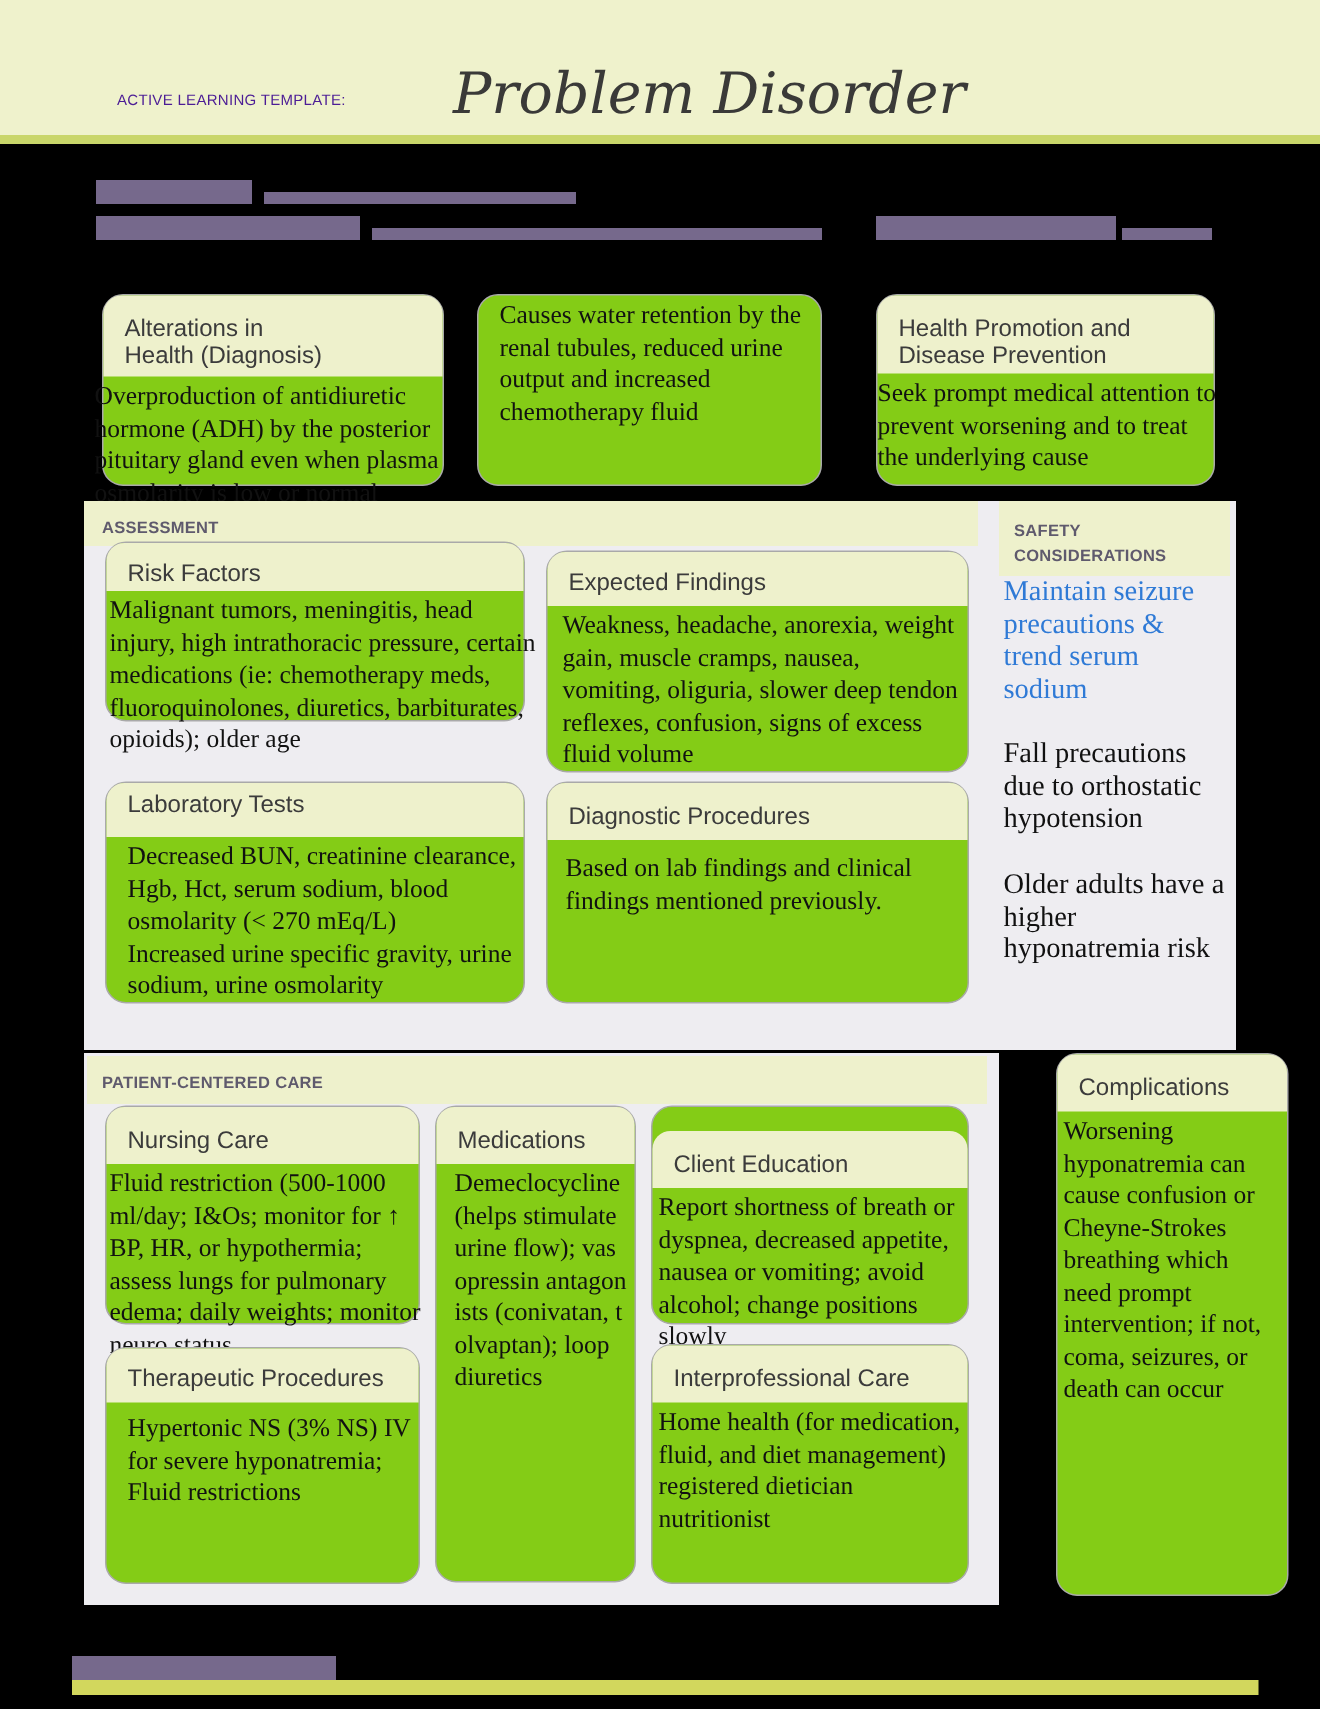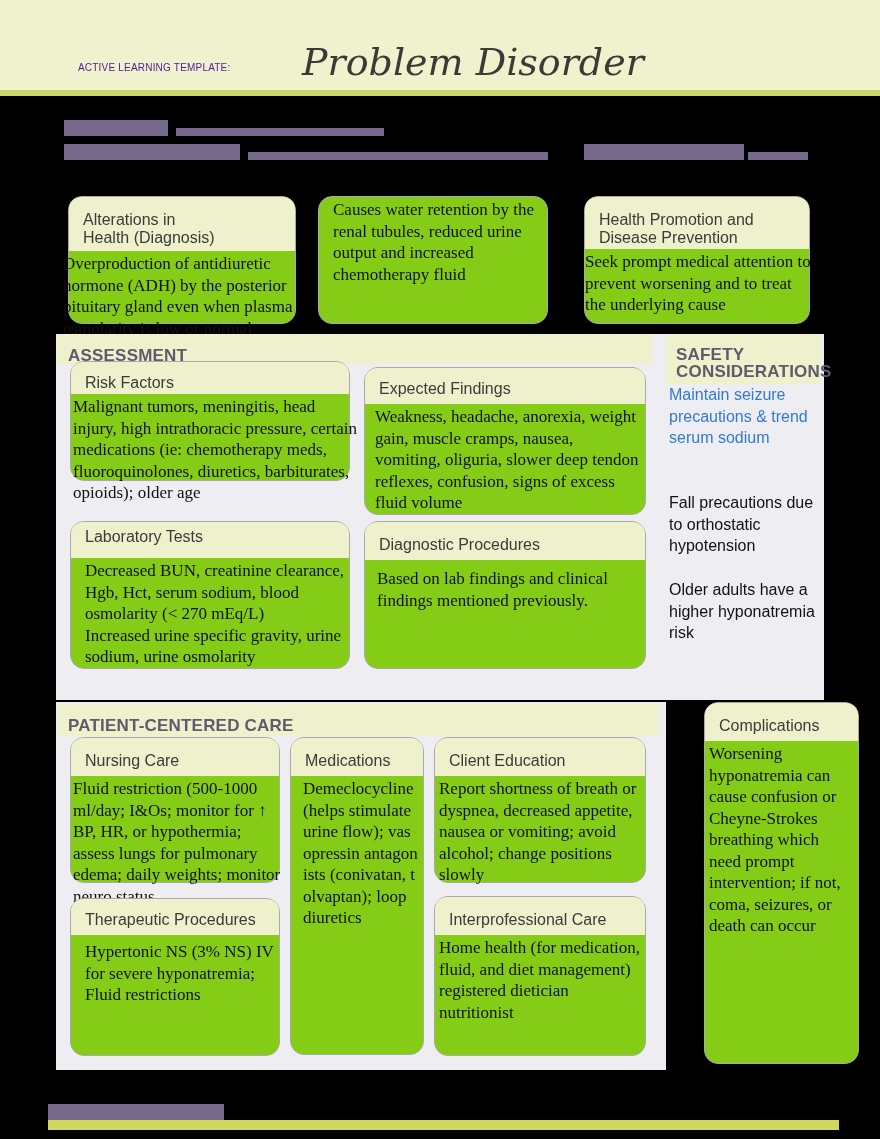--- a/index.html
+++ b/index.html
@@ -11,23 +11,23 @@
   .tmpl-label { position: absolute; left: 78px; top: 62px; font-size: 10px; color: #4c1d95; letter-spacing: 0.2px; }
   .tmpl-title { position: absolute; left: 302px; top: 40px; font-family: "DejaVu Serif", serif; font-style: italic; font-size: 38px; color: #3a3a38; }
 
   .redact { position: absolute; background: #76698c; }
 
   .box { position: absolute; background: #84cc16; border: 1.5px solid #a9a9a9; border-radius: 14px; overflow: visible; }
   .box-head { background: #eef1cc; border-radius: 12px 12px 0 0; padding: 6px 14px 4px 14px; font-size: 16px; color: #3b3b3b; line-height: 18px; }
   .box-body { font-family: "Liberation Serif", serif; font-size: 17px; line-height: 21.5px; color: #111; padding: 2px 4px; white-space: pre-line; }
 
   .panel { position: absolute; background: #eeedf1; }
-  .panel-head { position: absolute; background: #eef1cc; font-size: 17px; font-weight: bold; color: #5f5a6d; letter-spacing: 0.2px; }
+  .panel-head { position: absolute; background: #eef1cc; font-size: 11px; font-weight: bold; color: #5f5a6d; letter-spacing: 0.2px; }
 
-  .safety-text { font-family: Liberation Sans, sans-serif; font-size: 16px; line-height: 21.5px; color: #111; }
+  .safety-text { font-family: Liberation Serif, serif; font-size: 19px; line-height: 21.5px; color: #111; }
   .safety-blue { color: #2f7ad6; }
 
   .footer-redact { position: absolute; left: 48px; top: 1104px; width: 176px; height: 18px; background: #76698c; }
   .footer-rule { position: absolute; left: 48px; top: 1120px; width: 791px; height: 10px; background: #d2d75d; }
 </style>
 </head>
 <body>
 
 <div class="header">
   <span class="tmpl-label">ACTIVE LEARNING TEMPLATE:</span>
@@ -94,21 +94,21 @@
 <div class="box" style="left:70px;top:898px;width:210px;height:158px;">
   <div class="box-head" style="height:36px;padding-top:12px;">Therapeutic Procedures</div>
   <div class="box-body" style="padding-left:14px;padding-top:6px;">Hypertonic NS (3% NS) IV for severe hyponatremia;
 Fluid restrictions</div>
 </div>
 <div class="box" style="left:290px;top:737px;width:134px;height:318px;">
   <div class="box-head" style="height:38px;padding-top:14px;">Medications</div>
   <div class="box-body" style="padding-left:12px;word-break:break-all;">Demeclocycline (helps stimulate urine flow); vasopressin antagonists (conivatan, tolvaptan); loop diuretics</div>
 </div>
 <div class="box" style="left:434px;top:737px;width:212px;height:146px;">
-  <div class="box-head" style="height:38px;padding-top:14px;">Client Education</div>
+  <div class="box-head" style="height:38px;padding-top:14px;margin-top:16px;">Client Education</div>
   <div class="box-body" style="padding-left:4px;">Report shortness of breath or dyspnea, decreased appetite, nausea or vomiting; avoid alcohol; change positions slowly</div>
 </div>
 <div class="box" style="left:434px;top:896px;width:212px;height:160px;">
   <div class="box-head" style="height:38px;padding-top:14px;">Interprofessional Care</div>
   <div class="box-body" style="padding-left:4px;">Home health (for medication, fluid, and diet management) registered dietician nutritionist</div>
 </div>
 
 <div class="box" style="left:704px;top:702px;width:155px;height:362px;">
   <div class="box-head" style="height:38px;padding-top:14px;">Complications</div>
   <div class="box-body" style="padding-left:4px;">Worsening hyponatremia can cause confusion or Cheyne-Strokes breathing which need prompt intervention; if not, coma, seizures, or death can occur</div>

